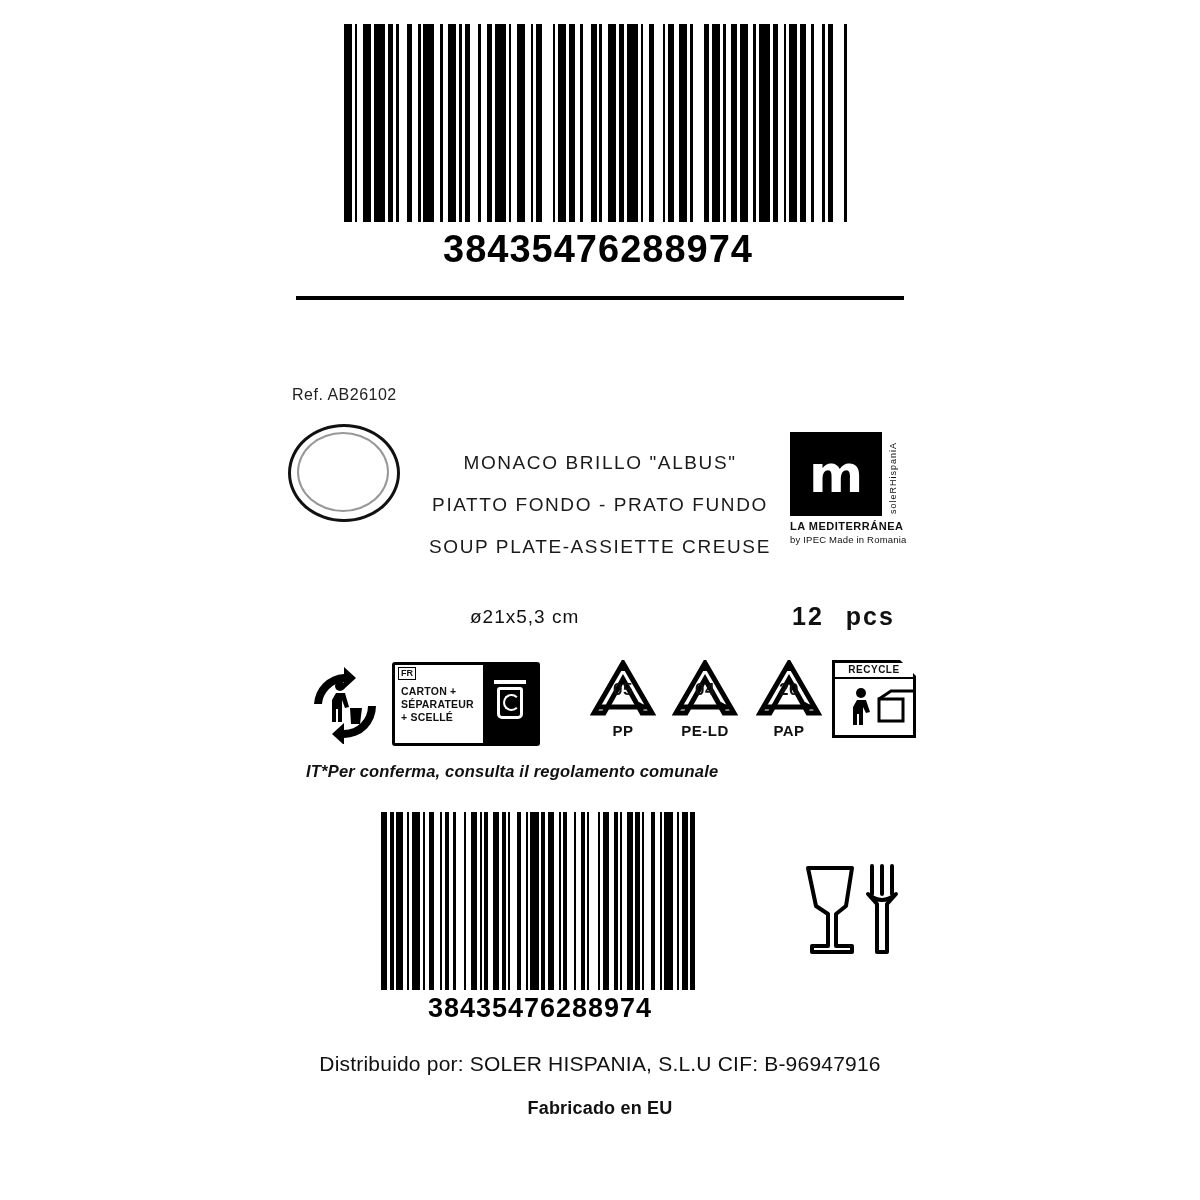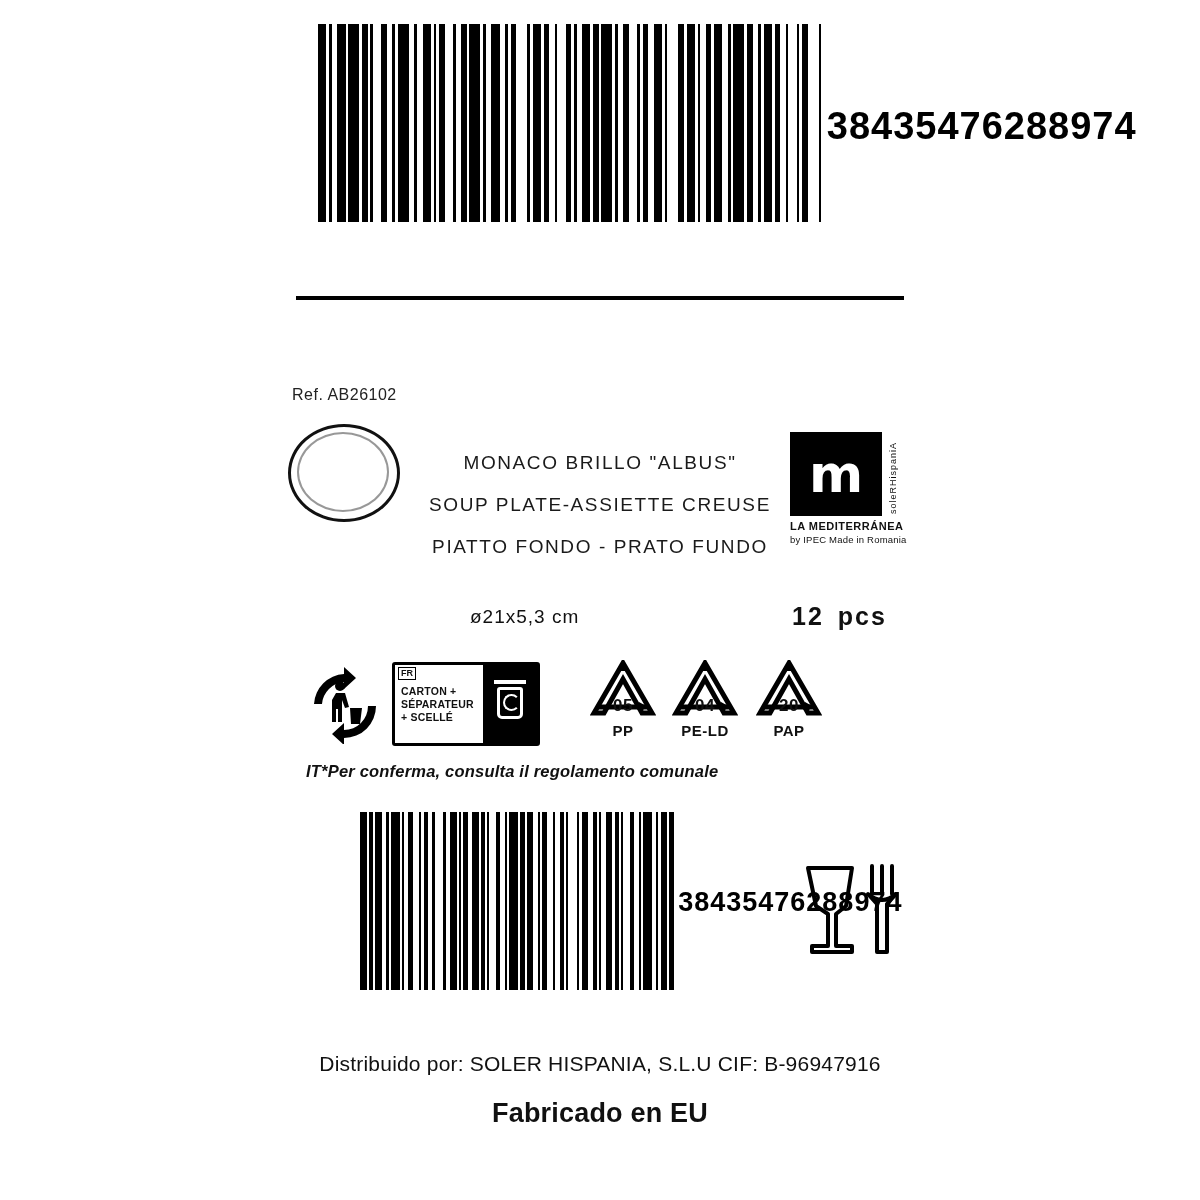--- a/index.html
+++ b/index.html
@@ -20,21 +20,21 @@
     left: 0; top: 0;
     width: 1200px;
     height: 1200px;
     background: #fff;
   }
 
   
   .barcode-wrap {
     position: absolute;
     display: flex;
-    flex-direction: row;
+    flex-direction: column;
     align-items: center;
   }
   .barcode-bars {
     display: flex;
     align-items: flex-end;
     height: 100%;
   }
   .barcode-bars > i {
     display: block;
     background: #000;
@@ -134,21 +134,21 @@
     letter-spacing: 1px;
   }
   .pieces {
     position: absolute;
     left: 792px;
     top: 602px;
     font-size: 25px;
     font-weight: bold;
     letter-spacing: 2px;
   }
-  .pieces .unit { font-weight: bold; margin-left: 14px; }
+  .pieces .unit { font-weight: bold; margin-left: 22px; }
 
   
   .brand {
     position: absolute;
     left: 790px;
     top: 432px;
     width: 130px;
   }
   .brand-box {
     width: 92px;
@@ -281,21 +281,21 @@
   .mobius .tri {
     position: relative;
     width: 66px;
     height: 60px;
     margin: 0 auto;
   }
   .mobius .tri svg { display: block; }
   .mobius .code {
     position: absolute;
     left: 0;
-    top: 36px;
+    top: 20px;
     width: 66px;
     text-align: center;
     font-size: 17px;
     font-weight: bold;
     letter-spacing: .5px;
   }
   .mobius .mat {
     font-size: 15px;
     font-weight: bold;
     letter-spacing: .5px;
@@ -383,21 +383,21 @@
     font-size: 21px;
     letter-spacing: .2px;
     margin-bottom: 22px;
   }
   .footer .l2 {
     font-size: 20px;
     letter-spacing: .2px;
     margin-bottom: 24px;
   }
   .footer .l3 {
-    font-size: 27px;
+    font-size: 18px;
     font-weight: bold;
     letter-spacing: .2px;
   }
 </style>
 </head>
 <body>
 
 <div class="label">
 
   <div class="barcode-wrap" id="barcode-top">
@@ -510,22 +510,22 @@
 
   <div class="ref">Ref. AB26102</div>
 
   <div class="plate">
     <div class="outer"></div>
     <div class="inner"></div>
   </div>
 
   <div class="product-lines">
     <div>MONACO BRILLO "ALBUS"</div>
+    <div>PIATTO FONDO - PRATO FUNDO</div>
     <div>SOUP PLATE-ASSIETTE CREUSE</div>
-    <div>PIATTO FONDO - PRATO FUNDO</div>
   </div>
 
   <div class="dims">ø21x5,3 cm</div>
   <div class="pieces">
     <span>12</span><span class="unit">pcs</span>
   </div>
 
   <div class="brand">
     <div class="brand-box">m</div>
     <div class="brand-side">soleRHispaniA</div>
@@ -587,20 +587,30 @@
           <path d="M33 3 L62 53 L52 53 L33 19 L14 53 L4 53 Z" fill="none" stroke="#000" stroke-width="5"></path>
           <path d="M8 47 L58 47" stroke="#000" stroke-width="5"></path>
           <path d="M58 47 l-9 -5 l0 10 z" fill="#000"></path>
           <path d="M33 3 l-7 8 l14 0 z" fill="#000"></path>
         </svg>
         <div class="code">20</div>
       </div>
       <div class="mat">PAP</div>
     </div>
 
+    <div class="recycle-box">
+      <div class="hdr">RECYCLE</div>
+      <div class="corner"></div>
+      <svg width="78" height="56" viewBox="0 0 78 56">
+        <circle cx="26" cy="14" r="5" fill="#000"></circle>
+        <path d="M22 21 l9 0 l4 12 l-4 1 l-3 -6 l0 18 l-4 0 l0 -11 l-2 0 l0 11 l-4 0 l0 -18 z" fill="#000"></path>
+        <rect x="44" y="20" width="24" height="22" fill="none" stroke="#000" stroke-width="3"></rect>
+        <path d="M44 20 l12 -8 l24 0" fill="none" stroke="#000" stroke-width="3"></path>
+      </svg>
+    </div>
   </div>
 
   <div class="it-note">IT*Per conferma, consulta il regolamento comunale</div>
 
   <div class="barcode-wrap" id="barcode-bottom">
     <div class="barcode-bars">
         <i style="width: 6.6px;"></i>
         <i style="width: 2.2px; background: transparent;"></i>
         <i style="width: 4.4px;"></i>
         <i style="width: 2.2px; background: transparent;"></i>

